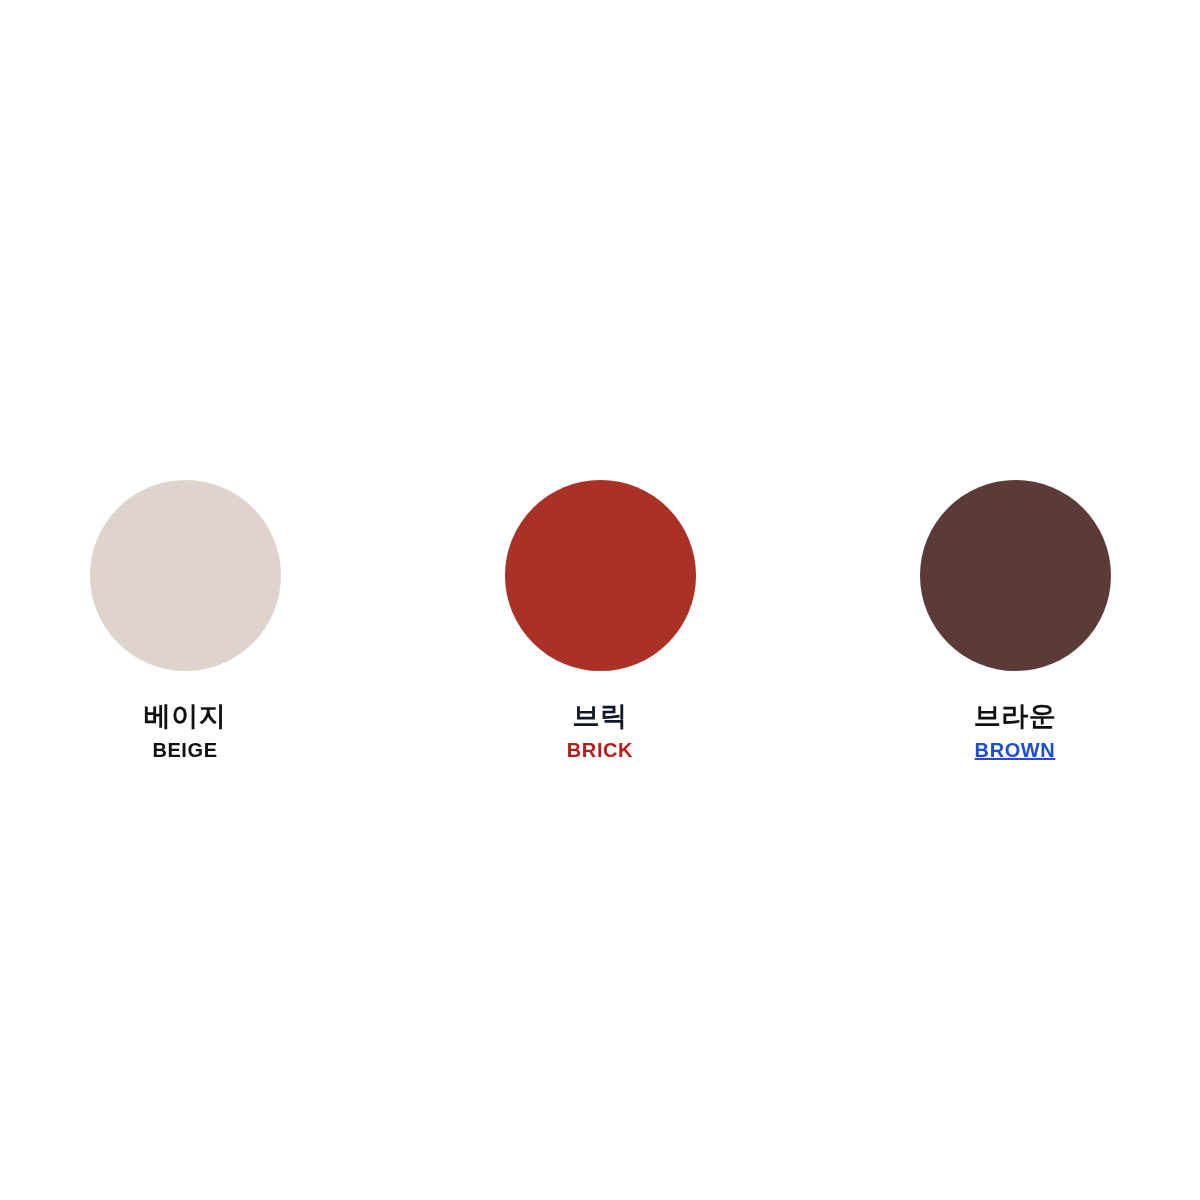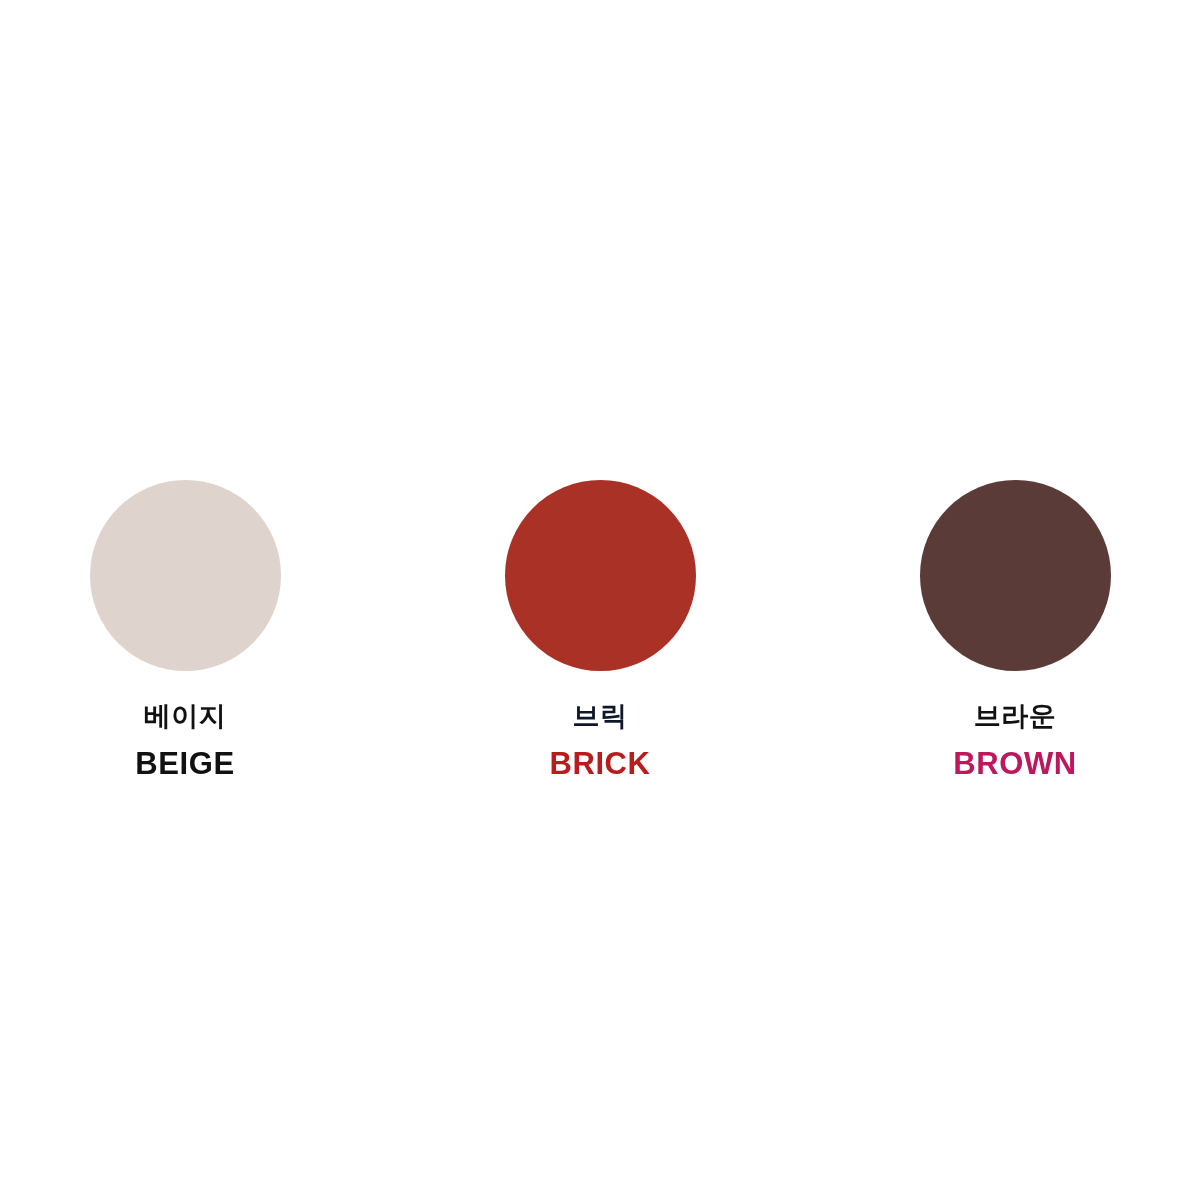--- a/index.html
+++ b/index.html
@@ -61,25 +61,25 @@
   .caption-ko {
     display: block;
     font-size: 27px;
     font-weight: 700;
     letter-spacing: 0.5px;
     color: #111111;
   }
 
   .caption-en {
     display: block;
-    font-size: 31px;
+    font-size: 20px;
     font-weight: 700;
     letter-spacing: 0.6px;
     color: #111111;
-    margin-top: 10px;
+    margin-top: 4px;
   }
 </style>
 </head>
 <body style="background-color: rgb(255, 255, 255);">
 
 <div class="palette-board" style="background-color: rgb(255, 255, 255);">
 
   <div class="swatch-row">
 
     <div class="swatch">
@@ -95,19 +95,19 @@
       <div class="swatch-caption">
         <span class="caption-ko" style="color: #0f172a;">브릭</span>
         <span class="caption-en" style="color: #b91c1c;">BRICK</span>
       </div>
     </div>
 
     <div class="swatch">
       <span class="swatch-dot" style="background-color: rgb(91, 59, 55);"></span>
       <div class="swatch-caption">
         <span class="caption-ko" style="color: rgb(17, 17, 17);">브라운</span>
-        <span class="caption-en" style="color: #be185d;">BROWN</span>
+        <span class="caption-en" style="color: #1d4ed8; text-decoration: underline;">BROWN</span>
       </div>
     </div>
 
 
   </div>
 </div>
 
 </body></html>

